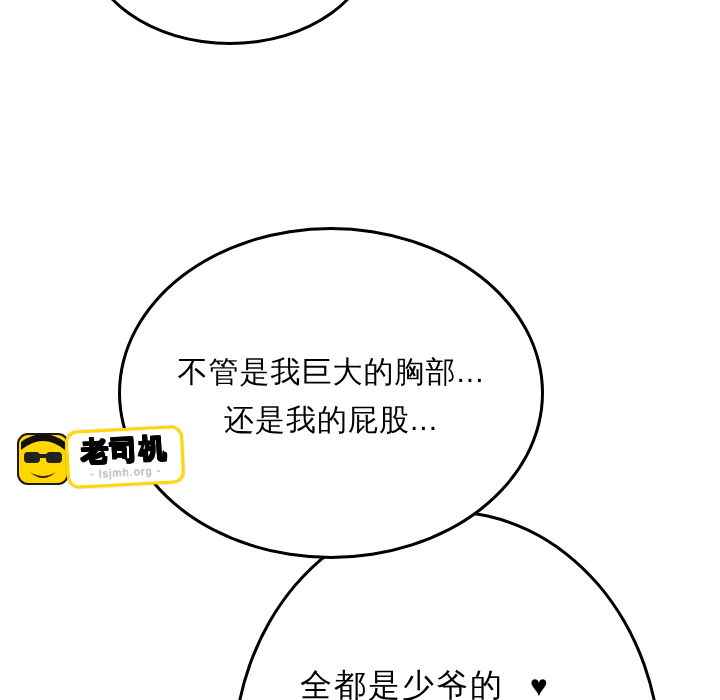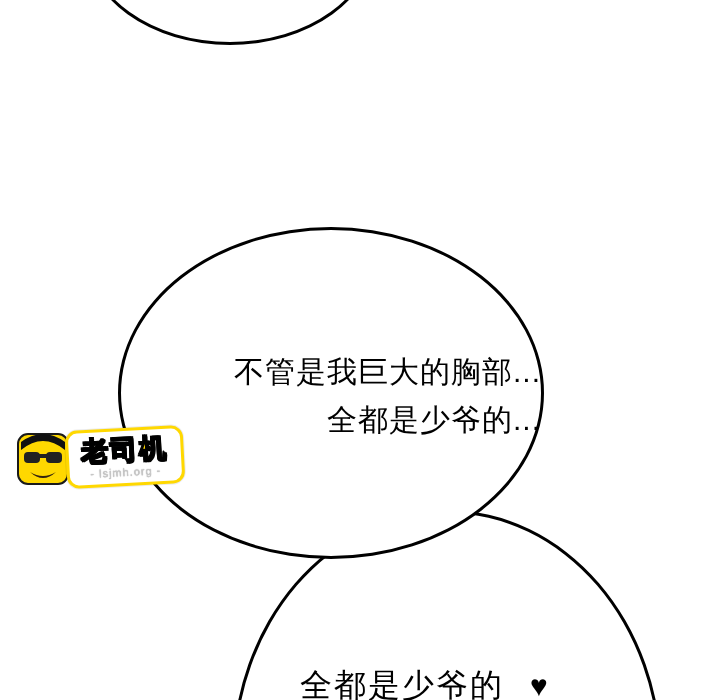--- a/index.html
+++ b/index.html
@@ -41,21 +41,21 @@
     top: 227px;
     width: 426px;
     height: 332px;
     z-index: 3;
   }
   .middle-text {
     position: absolute;
     left: 0;
     right: 0;
     top: 118px;
-    text-align: right;
+    text-align: center;
     font-size: 30px;
     line-height: 48px;
     color: #000000;
     letter-spacing: 1px;
     font-family: "Liberation Sans", sans-serif;
   }
   .bottom-text {
     position: absolute;
     left: 300px;
     top: 664px;
@@ -125,21 +125,21 @@
 
   <div class="bubble bubble-bottom"></div>
 
   <div class="bottom-text">
     <span>全都是少爷的</span><span class="heart">♥</span>
   </div>
 
   <div class="bubble bubble-middle">
     <div class="middle-text">
       <div>不管是我巨大的胸部...</div>
-      <div>全都是少爷的...</div>
+      <div>还是我的屁股...</div>
     </div>
   </div>
 
   <div class="watermark">
     <svg class="wm-icon" viewBox="0 0 54 62" xmlns="http://www.w3.org/2000/svg">
       <rect x="2" y="8" width="50" height="50" rx="10" fill="#ffd800" stroke="#1a1a1a" stroke-width="2"></rect>
       <path d="M5 24 Q27 6 49 24 L49 16 Q27 0 5 16 Z" fill="#111111"></path>
       <rect x="8" y="26" width="16" height="11" rx="4" fill="#222222"></rect>
       <rect x="30" y="26" width="16" height="11" rx="4" fill="#222222"></rect>
       <rect x="22" y="28" width="10" height="4" fill="#222222"></rect>

